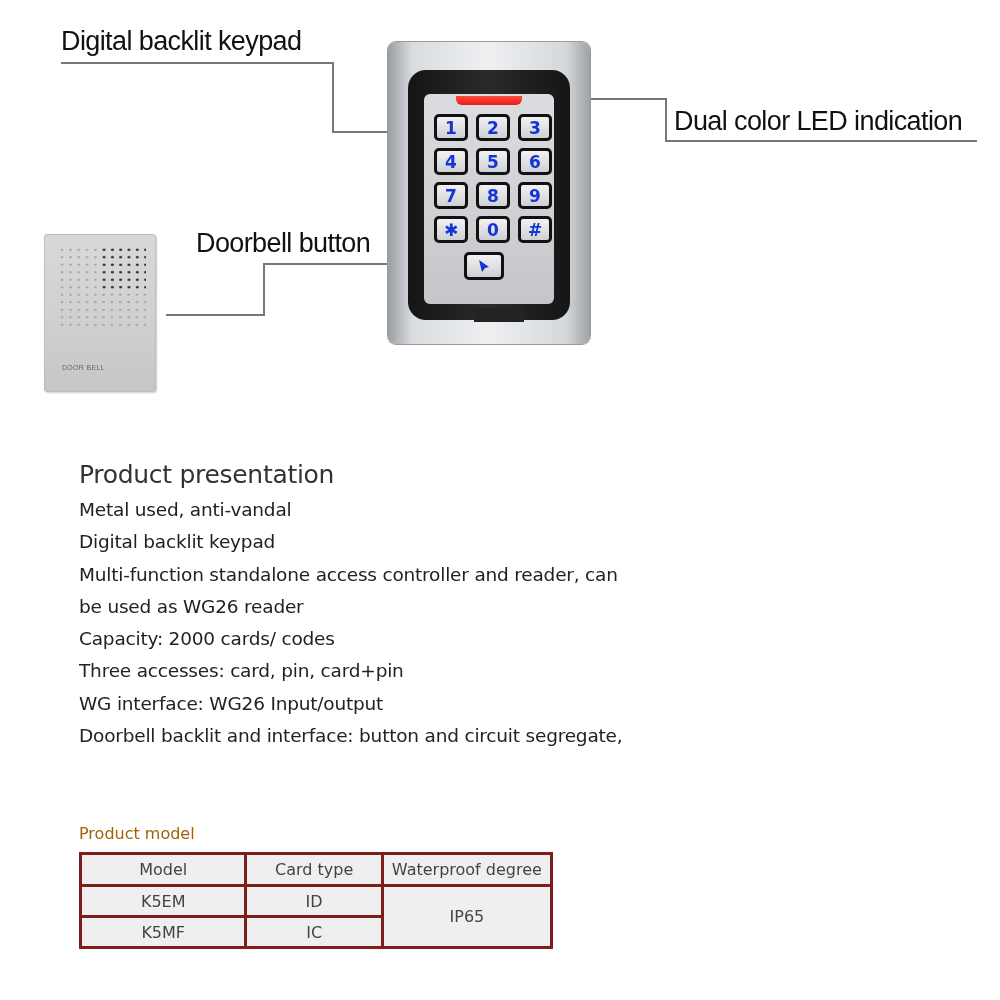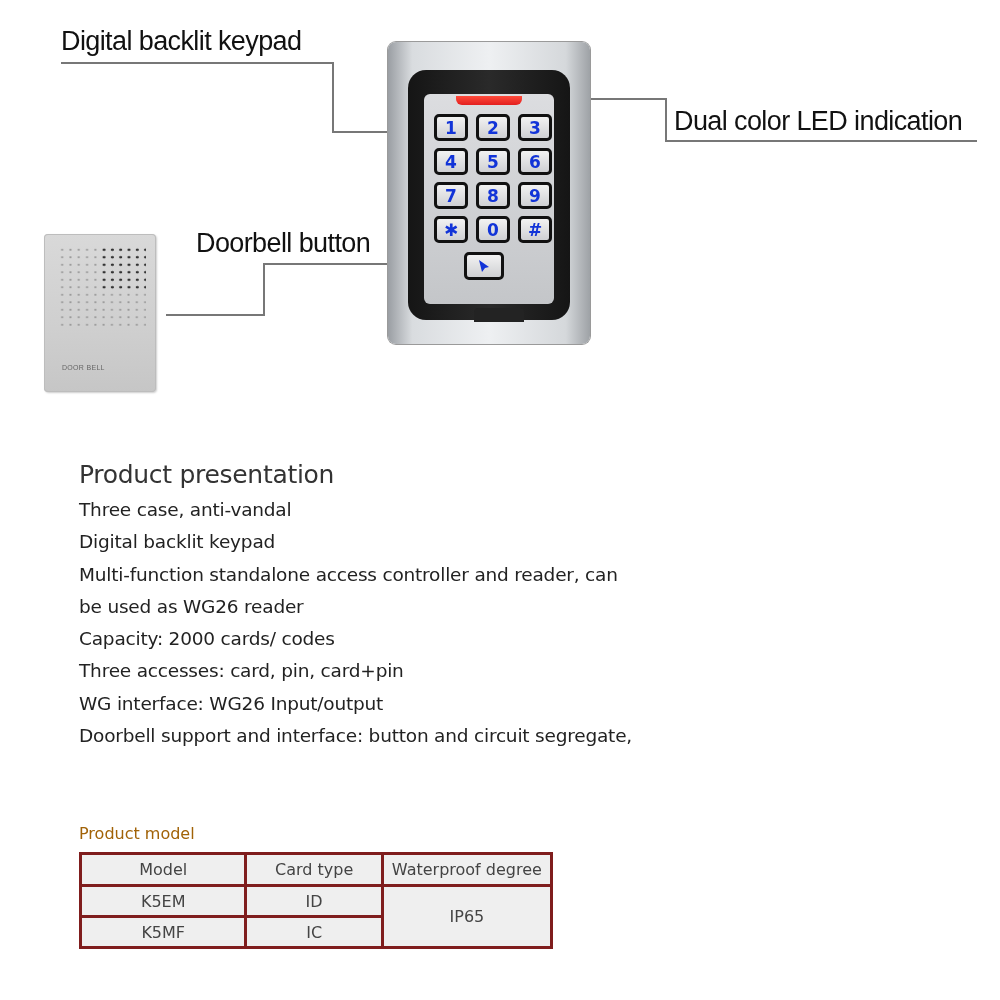--- a/index.html
+++ b/index.html
@@ -89,28 +89,28 @@
           <path d="M3 2 L13 9 L9 10 L6 14 Z" fill="#1234d8"></path>
         </svg>
       </div>
     </div>
     <div class="reader-slot"></div>
   </div>
 </div>
 
 <div class="abs h2" style="left:79px;top:460px;">Product presentation</div>
 <div class="abs" style="left:79px;top:494px;">
-  <div class="feat">Three case, anti-vandal</div>
+  <div class="feat">Metal used, anti-vandal</div>
   <div class="feat">Digital backlit keypad</div>
   <div class="feat">Multi-function standalone access controller and reader, can</div>
   <div class="feat">be used as WG26 reader</div>
   <div class="feat">Capacity: 2000 cards/ codes</div>
   <div class="feat">Three accesses: card, pin, card+pin</div>
   <div class="feat">WG interface: WG26 Input/output</div>
-  <div class="feat">Doorbell support and interface: button and circuit segregate,</div>
+  <div class="feat">Doorbell backlit and interface: button and circuit segregate,</div>
 </div>
 
 <div class="abs h3" style="left:79px;top:824px;">Product model</div>
 <table class="abs" style="left:79px;top:852px;width:474px;">
   <tbody>
       <tr style="height:32px;">
     <th style="width:174px;">Model</th>
     <th style="width:143px;">Card type</th>
     <th style="width:174px;">Waterproof degree</th>
   </tr>

